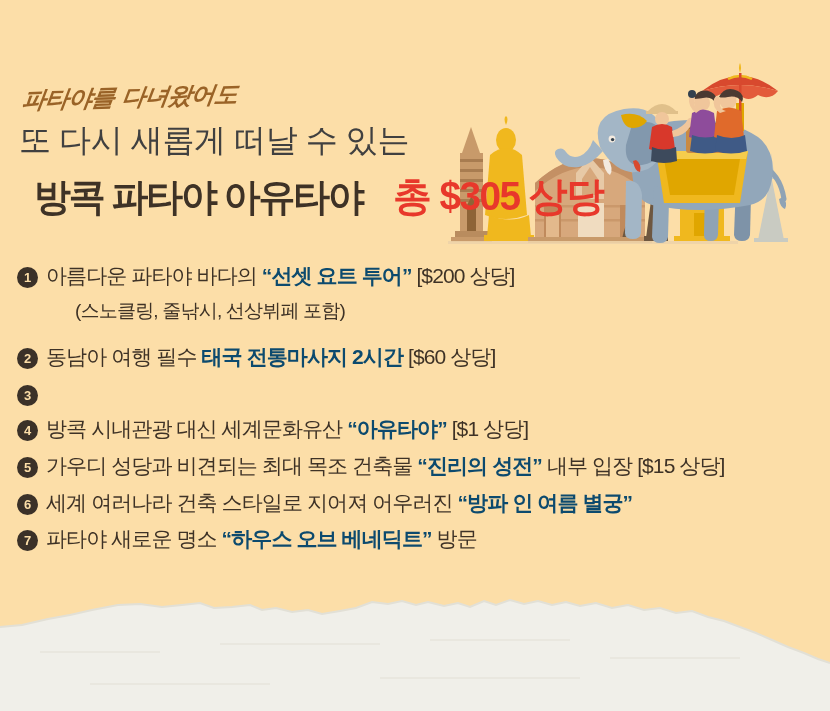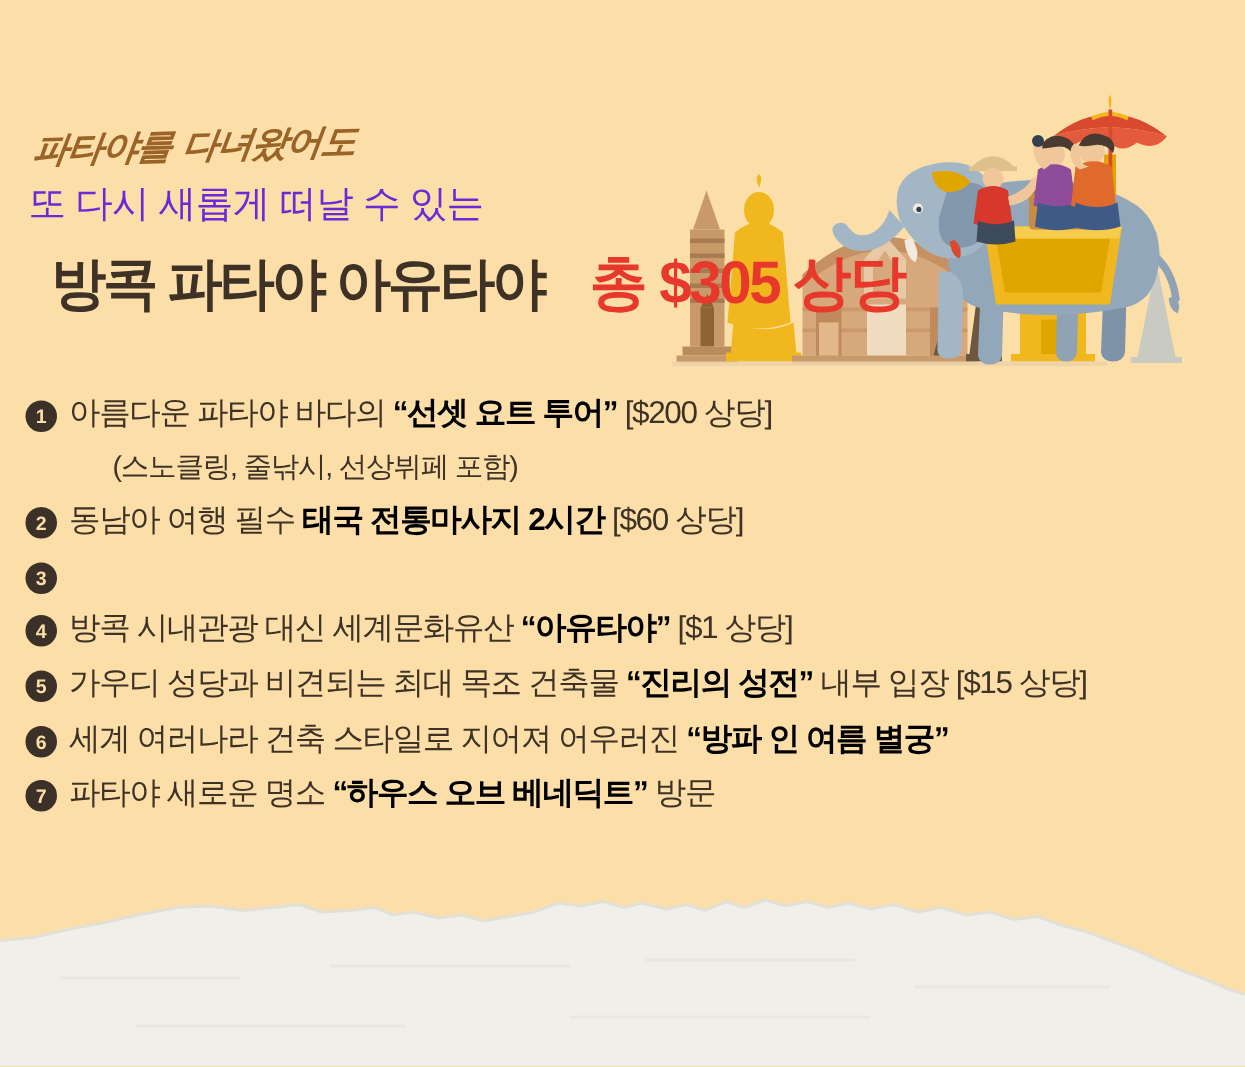--- a/index.html
+++ b/index.html
@@ -47,23 +47,23 @@
     font-style: italic;
     color: #9A6327;
     letter-spacing: -1px;
     transform: skewX(-9deg) rotate(-1.6deg);
     transform-origin: left center;
     line-height: 1.05;
     margin: 0 0 10px 4px;
     white-space: nowrap;
   }
   .subhead-line {
-    font-size: 25px;
+    font-size: 32px;
     font-weight: 400;
-    color: #6d28d9;
+    color: #404040;
     letter-spacing: -0.4px;
     line-height: 1.1;
     margin: 0 0 6px 1px;
     white-space: nowrap;
   }
   #title-row {
     display: flex;
     align-items: baseline;
     margin: 16px;
     white-space: nowrap;
@@ -121,28 +121,28 @@
   }
   .offer-text {
     font-size: 21px;
     font-weight: 400;
     color: #3E3226;
     letter-spacing: -0.9px;
     line-height: 1.28;
     white-space: nowrap;
   }
   .offer-text .hl {
-    color: #000000;
+    color: #0c4a6e;
     font-weight: 700;
   }
   .offer-note {
     font-size: 19px;
     color: #3E3226;
     letter-spacing: -0.8px;
-    margin: -2px 0 10px 58px;
+    margin: -2px 0 20px 58px;
     white-space: nowrap;
   }
 
   
   #torn-paper {
     position: absolute;
     left: 0;
     bottom: 0;
     width: 830px;
     height: 120px;

